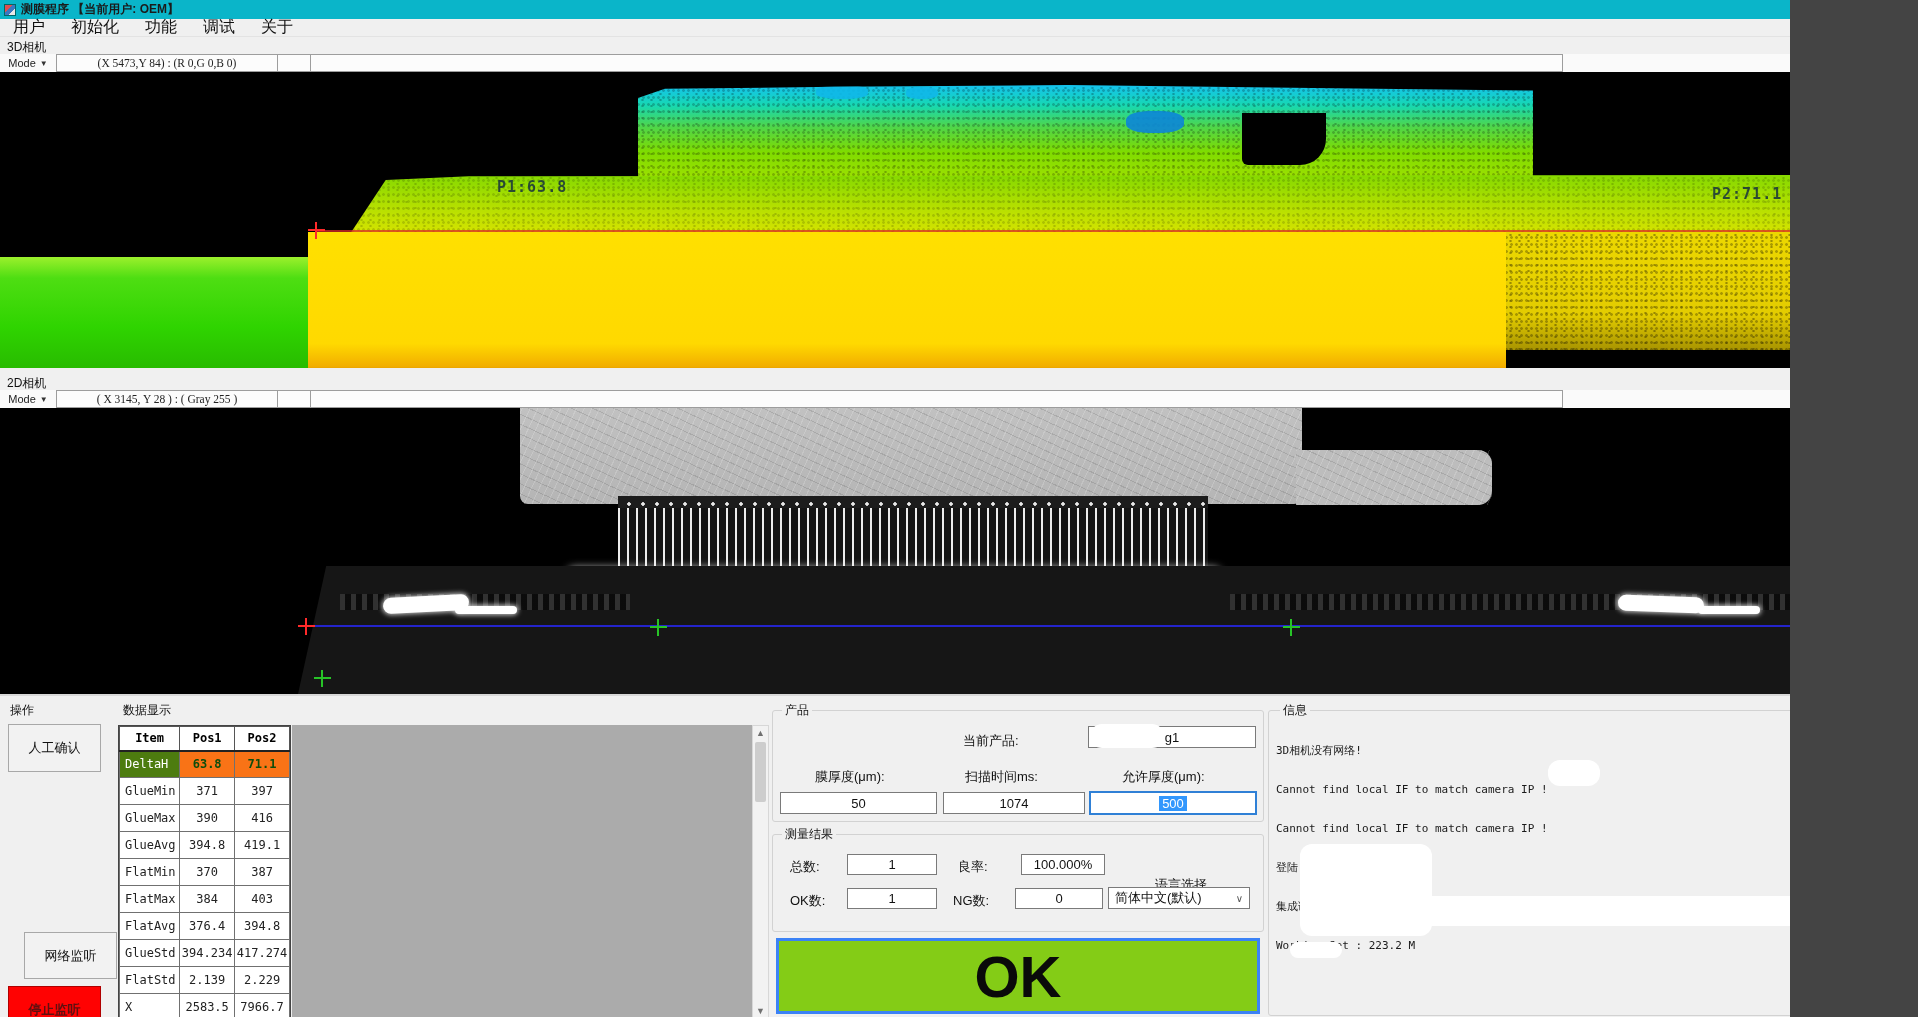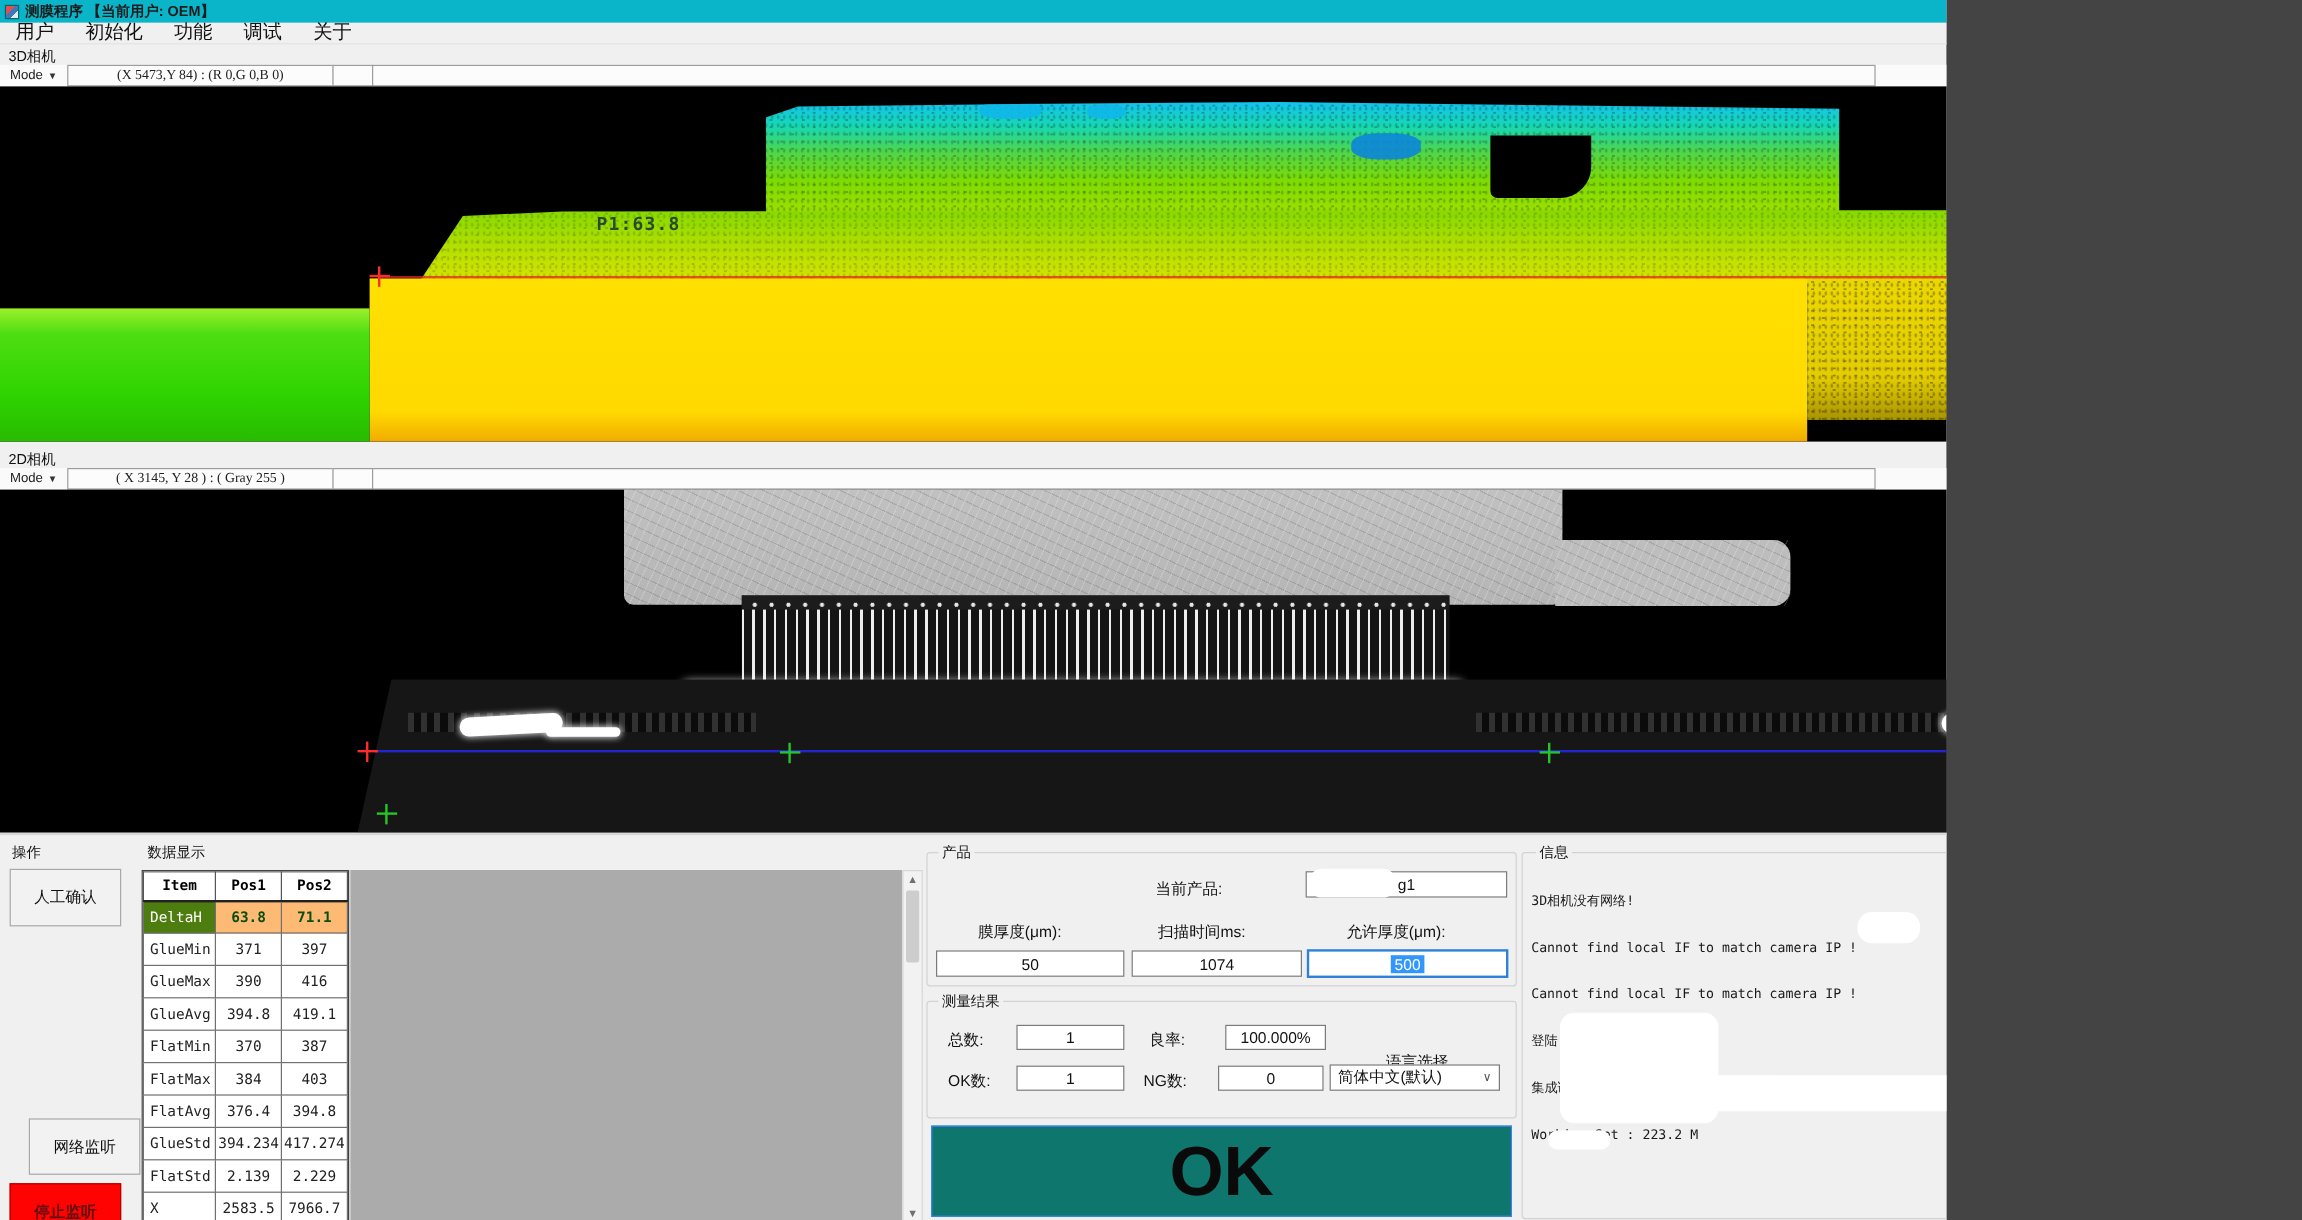--- a/index.html
+++ b/index.html
@@ -1,17 +1,17 @@
 <!DOCTYPE html>
 <html><head>
 <meta charset="utf-8">
 <style>
   * { margin:0; padding:0; box-sizing:border-box; }
   body { background:#444; font-family:"Liberation Sans", sans-serif; }
-  .screen { position:relative; width:1622px; height:1017px; background:#f0f0f0; overflow:hidden; }
+  .screen { position:relative; width:1790px; height:1017px; background:#f0f0f0; overflow:hidden; }
 
   
   .titlebar { position:absolute; left:0; top:0; width:1918px; height:19px; background:#0ab5c9; display:flex; align-items:center; }
   .app-icon { width:12px; height:12px; margin:0 5px 0 4px; background:linear-gradient(135deg,#e05050 0 40%,#3a78c0 40% 70%,#e8e8e8 70%); border:1px solid #066; }
   .title-text { font-size:12px; color:#1b1b1b; font-weight:bold; }
   .win-controls { margin-left:auto; display:flex; align-items:center; height:100%; }
   .win-btn { width:34px; height:100%; display:flex; align-items:center; justify-content:center; color:#073a40; font-size:12px; cursor:default; }
   .max-glyph { width:9px; height:8px; border:1px solid #073a40; border-top-width:2px; }
 
   
@@ -94,34 +94,34 @@
   .btn { position:absolute; background:#f2f2f2; border:1px solid #a8a8a8; font-size:13px; color:#111; display:flex; align-items:center; justify-content:center; }
   .btn.red { background:#ff0202; border-color:#b00000; color:#5e1010; font-weight:bold; }
 
   
   .dtable { position:absolute; left:118px; top:29px; width:173px; height:294px; border:1px solid #444; background:#fff; overflow:hidden; font-family:"DejaVu Sans Mono", monospace; font-size:12px; }
   .dtable table { border-collapse:collapse; width:100%; }
   .dtable th { font-weight:bold; height:24px; border:1px solid #555; border-bottom:2px solid #222; background:#fff; }
   .dtable td { height:27px; border:1px solid #707070; text-align:center; color:#222; }
   .dtable td:first-child { text-align:left; padding-left:5px; }
   .hl-item { background:#4d7c0f; color:#fff !important; }
-  .hl-val { background:#fdba74; color:#0c4d0c !important; font-weight:bold; }
+  .hl-val { background:#f97316; color:#0c4d0c !important; font-weight:bold; }
   .gray-area { position:absolute; left:292px; top:29px; width:460px; height:294px; background:#ababab; }
   .vscroll { position:absolute; width:17px; background:#f2f2f2; border:1px solid #d7d7d7; }
   .vs-arrow { position:absolute; left:0; width:100%; text-align:center; font-size:9px; color:#707070; }
   .vs-thumb { position:absolute; left:2px; width:11px; background:#cdcdcd; border-radius:2px; }
 
   
   .fld-label { position:absolute; font-size:13px; color:#111; white-space:nowrap; }
   .fld { position:absolute; border:1px solid #7a7a7a; background:#fff; font-size:13px; color:#111; display:flex; align-items:center; justify-content:center; font-family:"Liberation Sans", sans-serif; }
   .fld.focus { border:2px solid #2f80d6; }
   .sel-text { background:#3297fd; color:#fff; padding:0 3px; }
   .dropdown { position:absolute; border:1px solid #7a7a7a; background:#fff; font-size:13px; color:#111; display:flex; align-items:center; padding-left:6px; }
   .dd-caret { margin-left:auto; margin-right:6px; color:#555; font-size:10px; }
-  .ok-banner { position:absolute; left:776px; top:242px; width:484px; height:76px; background:#0f766e; border:1px solid #3b82f6; display:flex; align-items:center; justify-content:center; font-size:58px; font-weight:bold; color:#0a0a0a; font-family:"Liberation Sans", sans-serif; }
+  .ok-banner { position:absolute; left:776px; top:242px; width:484px; height:76px; background:#84cc16; border:3px solid #3b82f6; display:flex; align-items:center; justify-content:center; font-size:58px; font-weight:bold; color:#0a0a0a; font-family:"Liberation Sans", sans-serif; }
 
   
   .log { position:absolute; left:1276px; top:22px; width:624px; height:280px; font-family:"DejaVu Sans Mono", monospace; font-size:11px; line-height:13px; color:#1a1a1a; white-space:pre; overflow:hidden; }
   .redact { position:absolute; background:#fff; border-radius:12px; z-index:5; }
 </style>
 </head>
 <body>
 
 <div class="screen">
 

